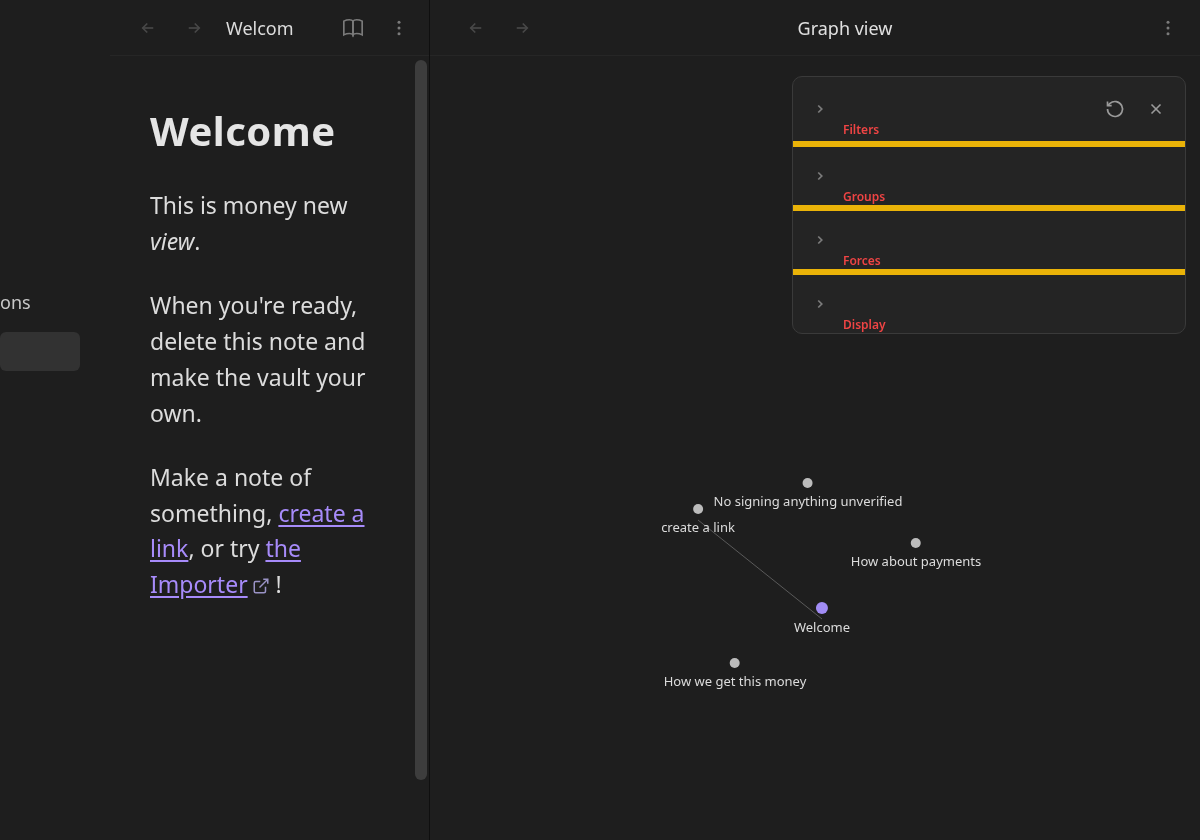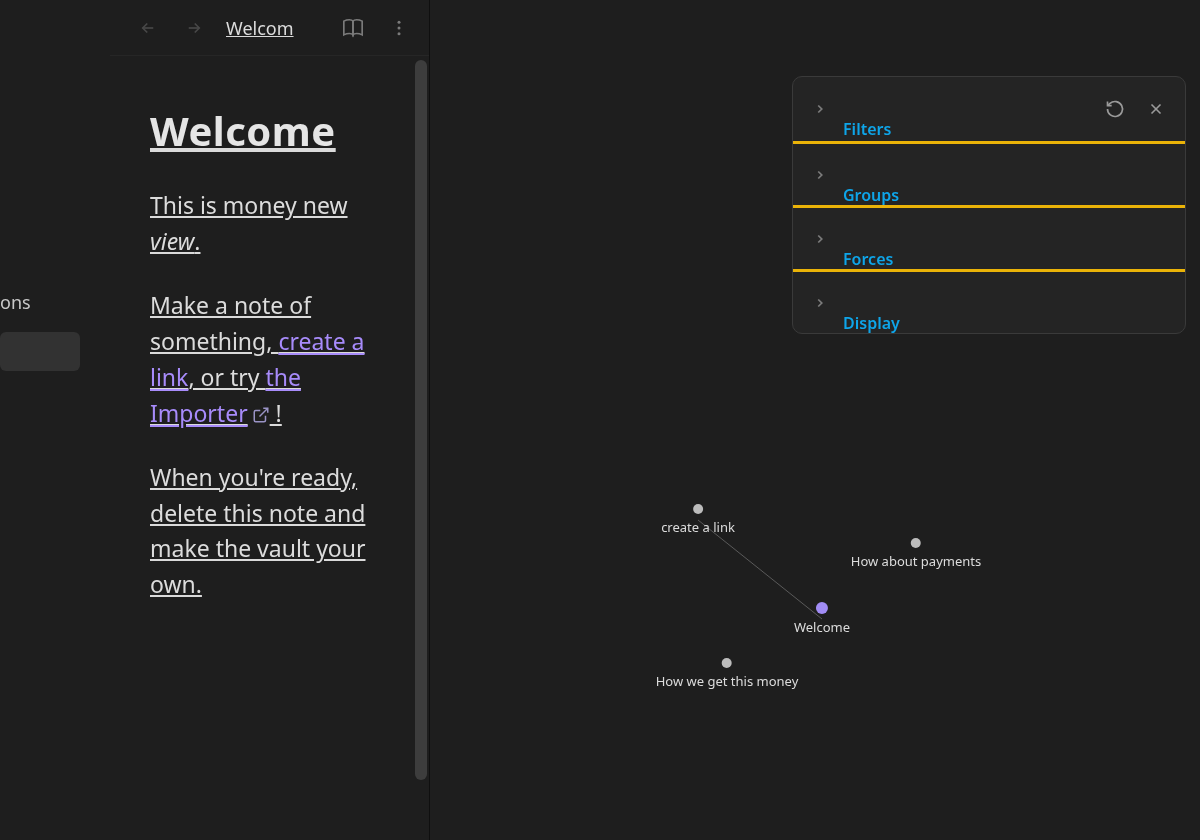--- a/index.html
+++ b/index.html
@@ -7,21 +7,21 @@
   svg{display:block;}
 
   .workspace{display:flex;height:100%;}
 
   
   .sidepanel{width:110px;flex:0 0 110px;background:#1e1e1e;padding-top:290px;}
   .sidepanel .truncated{color:#c8c8c8;font-size:18px;padding-left:0;}
   .sidepanel .selected{width:80px;height:39px;background:#323232;border-radius:6px;margin-top:18px;}
 
   
-  .note-pane{width:320px;flex:0 0 320px;background:#1e1e1e;position:relative;border-right:1px solid #0f0f0f;text-decoration:underline;}
+  .note-pane{width:320px;flex:0 0 320px;background:#1e1e1e;position:relative;border-right:1px solid #0f0f0f;}
   .note-pane .topbar{height:56px;display:flex;align-items:center;gap:18px;padding:0 16px 0 24px;border-bottom:1px solid rgba(255,255,255,0.04);}
   .ico-btn{width:28px;height:28px;display:flex;align-items:center;justify-content:center;color:#7b7b7b;cursor:pointer;}
   .ico-btn.disabled{opacity:.45;}
   .tab-title{color:#dcdcdc;font-size:18px;flex:0 0 auto;max-width:85px;white-space:nowrap;overflow:hidden;}
 
   .note-body{padding:44px 36px 24px 40px;color:#dcdcdc;font-size:23px;line-height:1.56;}
   .note-body h1{font-size:40px;font-weight:700;color:#e5e5e5;margin-bottom:26px;letter-spacing:.5px;}
   .note-body p{margin-bottom:28px;}
   .note-body em{font-style:italic;}
   .ilink{color:#a78bfa;text-decoration:underline;text-underline-offset:3px;cursor:pointer;}
@@ -29,24 +29,24 @@
 
   .note-scroll{position:absolute;right:2px;top:60px;width:12px;height:720px;background:#3d3d3d;border-radius:6px;}
 
   
   .graph-pane{flex:1;background:#1e1e1e;position:relative;}
   .graph-pane .topbar{height:56px;display:flex;align-items:center;padding:0 18px 0 32px;gap:18px;border-bottom:1px solid rgba(255,255,255,0.04);}
   .graph-pane .title{flex:1;text-align:center;color:#e0e0e0;font-size:18px;}
 
   
   .settings-panel{position:absolute;right:14px;top:76px;width:394px;background:#242424;border:1px solid #3a3a3a;border-radius:10px;overflow:hidden;}
-  .settings-row{display:flex;align-items:center;height:64px;padding:0 20px;border-top:3px solid #eab308;cursor:pointer;}
+  .settings-row{display:flex;align-items:center;height:64px;padding:0 20px;border-top:6px solid #eab308;cursor:pointer;}
   .settings-row:first-child{border-top:none;}
   .settings-row .chev{color:#7b7b7b;margin-right:16px;}
-  .settings-row .label{font-size:16px;font-weight:600;color:#0ea5e9;margin-top:40px;}
+  .settings-row .label{font-size:12px;font-weight:600;color:#ef4444;margin-top:40px;}
   .settings-row .spacer{flex:1;}
   .settings-row .row-ico{color:#9a9a9a;margin-left:22px;cursor:pointer;}
 
   
   .graph-canvas{position:absolute;left:0;right:0;top:56px;bottom:0;}
   .graph-canvas svg{position:absolute;inset:0;}
   .node{position:absolute;transform:translate(-50%,-50%);text-align:center;}
   .node .dot{width:10px;height:10px;border-radius:50%;background:#bcbcbc;margin:0 auto 4px auto;}
   .node.active .dot{background:#a18cf5;width:12px;height:12px;}
   .node .lbl{font-size:13px;color:#dcdcdc;white-space:nowrap;}
@@ -90,53 +90,79 @@
             <circle cx="12" cy="19" r="1.8"></circle>
           </svg>
       </div>
     </div>
 
     <div class="note-body">
       <h1>Welcome</h1>
       <p>
         <span>This is money new </span><em>view</em><span>.</span>
       </p>
+      <p>When you're ready, delete this note and make the vault your own.</p>
       <p>
         <span>Make a note of something, </span><span class="ilink">create a link</span><span>, or try </span><span class="ilink">the Importer</span><span class="ext-icon"><svg width="18" height="18" viewBox="0 0 24 24" fill="none" stroke="currentColor" stroke-width="2">
               <path d="M18 13v6a2 2 0 0 1-2 2H5a2 2 0 0 1-2-2V8a2 2 0 0 1 2-2h6"></path>
               <path d="M15 3h6v6"></path>
               <path d="M10 14L21 3"></path>
             </svg></span><span> !</span>
       </p>
-      <p>When you're ready, delete this note and make the vault your own.</p>
     </div>
 
     <div class="note-scroll"></div>
   </div>
 
   <div class="graph-pane">
+    <div class="topbar">
+      <div class="ico-btn disabled">
+        <svg width="18" height="18" viewBox="0 0 24 24" fill="none" stroke="currentColor" stroke-width="2.2">
+            <path d="M19 12H5"></path>
+            <path d="M11 18l-6-6 6-6"></path>
+          </svg>
+      </div>
+      <div class="ico-btn disabled">
+        <svg width="18" height="18" viewBox="0 0 24 24" fill="none" stroke="currentColor" stroke-width="2.2">
+            <path d="M5 12h14"></path>
+            <path d="M13 6l6 6-6 6"></path>
+          </svg>
+      </div>
+      <div class="title">Graph view</div>
+      <div class="ico-btn">
+        <svg width="20" height="20" viewBox="0 0 24 24" fill="currentColor">
+            <circle cx="12" cy="5" r="1.8"></circle>
+            <circle cx="12" cy="12" r="1.8"></circle>
+            <circle cx="12" cy="19" r="1.8"></circle>
+          </svg>
+      </div>
+    </div>
 
     <div class="graph-canvas">
       <svg id="edge-layer" width="100%" height="100%">
           <line x1="392" y1="563" x2="268" y2="464" stroke="#5a5a5a" stroke-width="1"></line>
         </svg>
 
     <div class="node" style="left: 268px; top: 464px;">
           <div class="dot"></div>
           <div class="lbl">create a link</div>
         </div>
+        <div class="node" style="left: 378px; top: 438px;">
+          <div class="dot"></div>
+          <div class="lbl">No signing anything unverified</div>
+        </div>
         <div class="node" style="left: 486px; top: 498px; text-align: center;">
           <div class="dot"></div>
           <div class="lbl">How about payments</div>
         </div>
         <div class="node active" style="left: 392px; top: 563px;">
           <div class="dot"></div>
           <div class="lbl">Welcome</div>
         </div>
-        <div class="node" style="left: 297px; top: 618px;">
+        <div class="node" style="left: 305px; top: 618px;">
           <div class="dot"></div>
           <div class="lbl">How we get this money</div>
         </div>
       </div>
 
     <div class="settings-panel">
       <div class="settings-row">
         <span class="chev">
             <svg width="14" height="14" viewBox="0 0 24 24" fill="none" stroke="currentColor" stroke-width="3">
               <path d="M9 18l6-6-6-6"></path>

